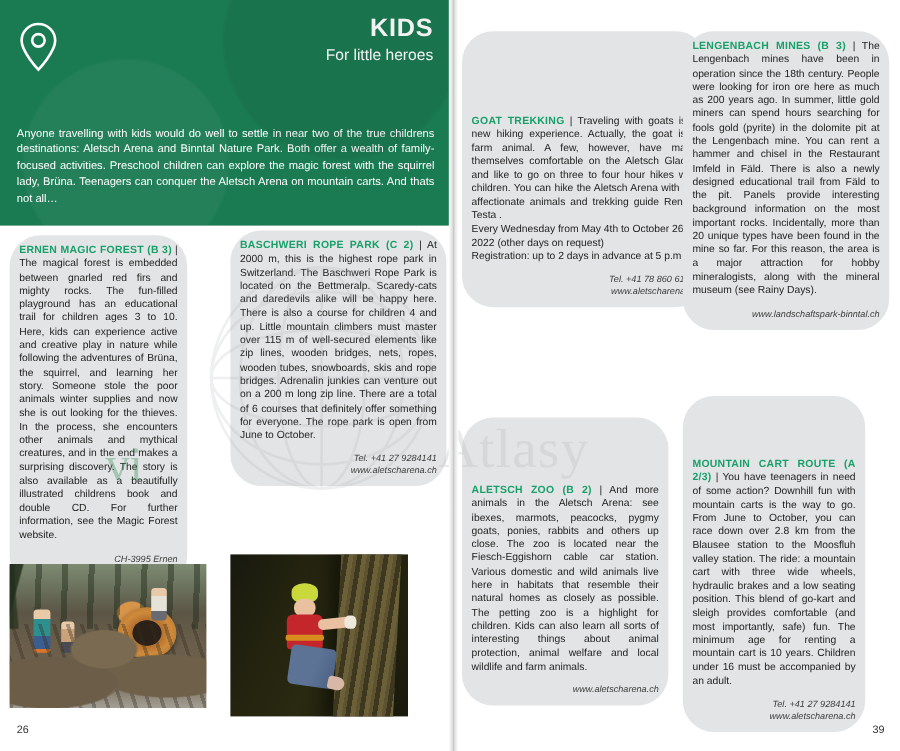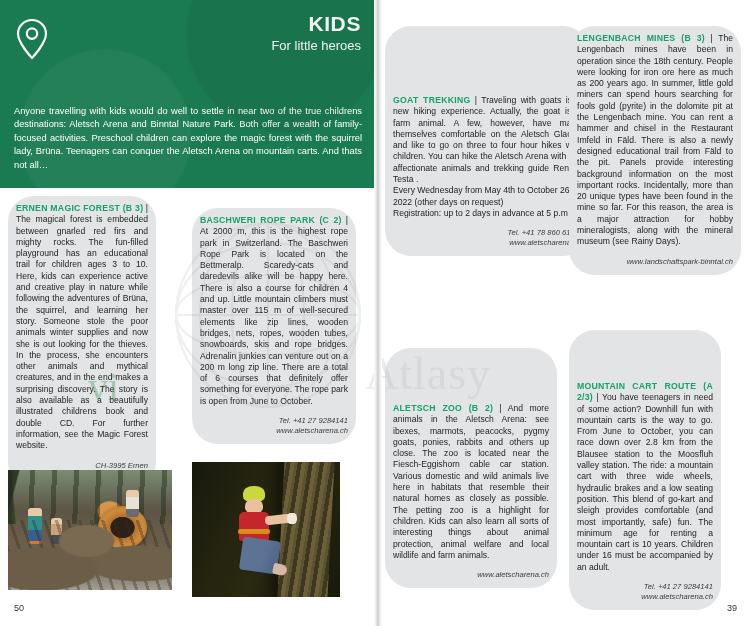--- a/index.html
+++ b/index.html
@@ -217,21 +217,21 @@
         <span class="head">ERNEN MAGIC FOREST (B 3)</span>
         <span class="sep">|</span>
         <span>The magical forest is embedded between gnarled red firs and mighty rocks. The fun-filled playground has an educational trail for children ages 3 to 10. Here, kids can experience active and creative play in nature while following the adventures of Brüna, the squirrel, and learning her story. Someone stole the poor animals winter supplies and now she is out looking for the thieves. In the process, she encounters other animals and mythical creatures, and in the end makes a surprising discovery. The story is also available as a beautifully illustrated childrens book and double CD. For further information, see the Magic Forest website.</span>
       </div>
       <div class="contact">
         <div>CH-3995 Ernen</div>
         <div>www.zauberwaldernen.ch</div>
       </div>
     </div>
 
-    <div class="block" style="left:192px; top:208px; width:164px;">
+    <div class="block" style="left:192px; top:192px; width:180px;">
       <div class="body">
         <span class="head">BASCHWERI ROPE PARK (C 2)</span>
         <span class="sep">|</span>
         <span>At 2000 m, this is the highest rope park in Switzerland. The Baschweri Rope Park is located on the Bettmeralp. Scaredy-cats and daredevils alike will be happy here. There is also a course for children 4 and up. Little mountain climbers must master over 115 m of well-secured elements like zip lines, wooden bridges, nets, ropes, wooden tubes, snowboards, skis and rope bridges. Adrenalin junkies can venture out on a 200 m long zip line. There are a total of 6 courses that definitely offer something for everyone. The rope park is open from June to October.</span>
       </div>
       <div class="contact">
         <div>Tel. +41 27 9284141</div>
         <div>www.aletscharena.ch</div>
       </div>
     </div>
@@ -249,21 +249,21 @@
         <div class="face"></div>
         <div class="torso"></div>
         <div class="harness"></div>
         <div class="arm"></div>
         <div class="glove"></div>
         <div class="legs"></div>
         <div class="shoe"></div>
       </div>
     </div>
 
-    <div class="pgnum pg-left">50</div>
+    <div class="pgnum pg-left">26</div>
   </div>
 
   <div class="spine"></div>
 
   <div class="page-right">
 
     <div class="block" style="left:4px; top:26px; width:204px;">
       <div class="body" style="min-height:62px;"></div>
       <div class="body">
         <span class="head">GOAT TREKKING</span>

